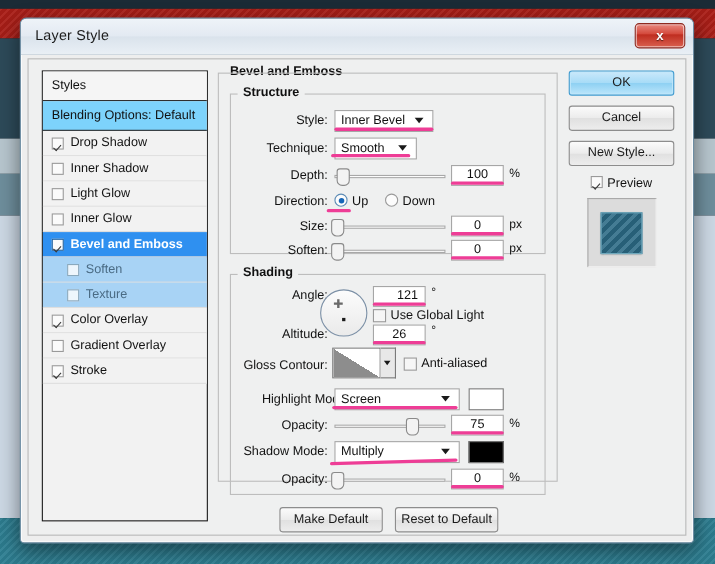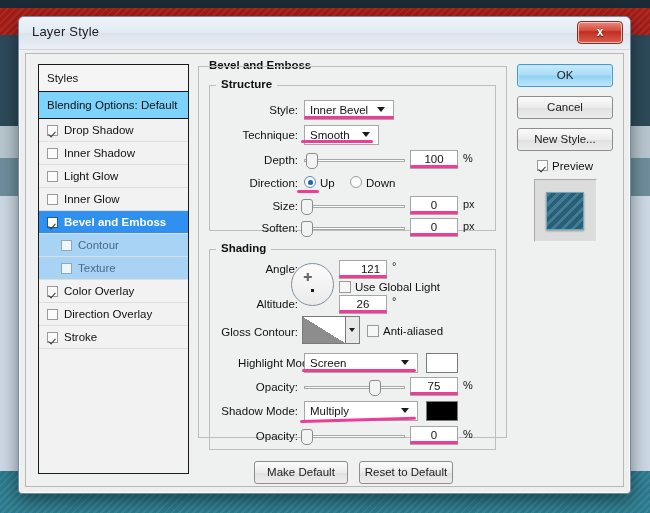--- a/index.html
+++ b/index.html
@@ -219,33 +219,33 @@
       <div class="sb-row">
         <span class="cb"></span>
         <span>Inner Glow</span>
       </div>
       <div class="sb-row selected">
         <span class="cb on"></span>
         <span>Bevel and Emboss</span>
       </div>
       <div class="sb-row child">
         <span class="cb"></span>
-        <span>Contour</span>
+        <span>Soften</span>
       </div>
       <div class="sb-row child">
         <span class="cb"></span>
         <span>Texture</span>
       </div>
       <div class="sb-row">
         <span class="cb on"></span>
         <span>Color Overlay</span>
       </div>
       <div class="sb-row">
         <span class="cb"></span>
-        <span>Direction Overlay</span>
+        <span>Gradient Overlay</span>
       </div>
       <div class="sb-row">
         <span class="cb on"></span>
         <span>Stroke</span>
       </div>
     </div>
 
     <div id="rightcol">
       <div class="btn primary">OK</div>
       <div class="btn">Cancel</div>

